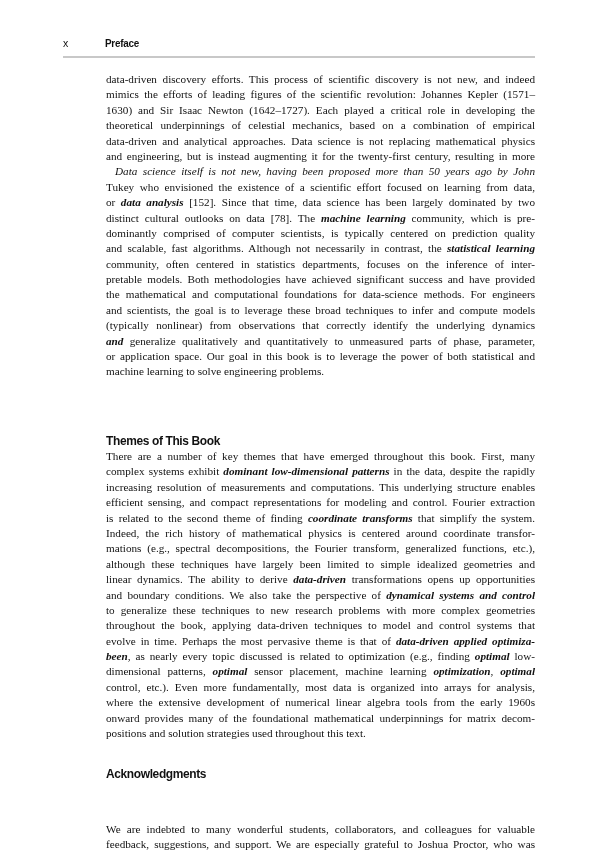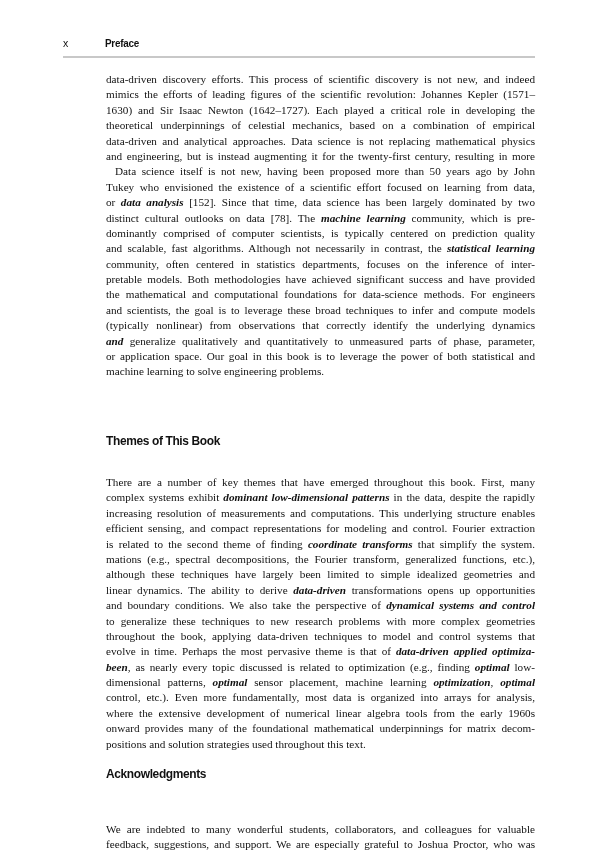--- a/index.html
+++ b/index.html
@@ -5,21 +5,21 @@
   html, body { margin: 0; padding: 0; background: #ffffff; }
   body { width: 600px; height: 858px; position: relative; overflow: hidden; }
   .running-head { position: absolute; top: 37px; left: 63px; width: 472px; height: 16px;
     font-family: "Liberation Sans", sans-serif; font-weight: bold; font-size: 11px; color: #111; }
   .page-num { position: absolute; left: 0; top: 0; font-weight: normal; font-family: "Liberation Sans", sans-serif; font-size: 10.5px; }
   .head-title { position: absolute; left: 42px; top: 0; letter-spacing: -0.3px; transform: scaleX(0.9); transform-origin: left; }
   .head-rule { position: absolute; top: 56px; left: 63px; width: 472px; height: 2px; background: #c8c8c8; }
   .block { position: absolute; left: 106px; width: 429px; font-family: "Liberation Serif", serif; font-size: 11.2px; color: #111; }
   .line { height: 15.4px; line-height: 15.4px; white-space: nowrap; text-align: justify; text-align-last: justify; overflow: visible; }
   .line.last { text-align-last: left; }
-  .line.indent { padding-left: 9px; }
+  .line.indent { padding-left: 9px; font-style: italic; }
   .line i { font-style: italic; font-weight: bold; }
   .section-heading { position: absolute; left: 106px; font-family: "Liberation Sans", sans-serif; font-weight: bold; font-size: 13px; color: #111; letter-spacing: -0.4px; transform: scaleX(0.92); transform-origin: left; }
 </style>
 </head>
 <body>
 
 <div class="running-head">
   <span class="page-num">x</span>
   <span class="head-title">Preface</span>
 </div>
@@ -42,26 +42,27 @@
     <div class="line"><span>pretable models. Both methodologies have achieved significant success and have provided</span></div>
     <div class="line"><span>the mathematical and computational foundations for data-science methods. For engineers</span></div>
     <div class="line"><span>and scientists, the goal is to leverage these broad techniques to infer and compute models</span></div>
     <div class="line"><span>(typically nonlinear) from observations that correctly identify the underlying dynamics</span></div>
     <div class="line"><i>and</i><span> generalize qualitatively and quantitatively to unmeasured parts of phase, parameter,</span></div>
     <div class="line"><span>or application space. Our goal in this book is to leverage the power of both statistical and</span></div>
     <div class="line last"><span>machine learning to solve engineering problems.</span></div>
   </div>
 
 <div class="section-heading" style="top:433px;">Themes of This Book</div>
-<div class="block" id="themes-block" style="top:475px;">
+<div class="block" id="themes-block" style="top:449px;">
     <div class="line"><span>There are a number of key themes that have emerged throughout this book. First, many</span></div>
     <div class="line"><span>complex systems exhibit </span><i>dominant low-dimensional patterns</i><span> in the data, despite the rapidly</span></div>
     <div class="line"><span>increasing resolution of measurements and computations. This underlying structure enables</span></div>
     <div class="line"><span>efficient sensing, and compact representations for modeling and control. Fourier extraction</span></div>
     <div class="line"><span>is related to the second theme of finding </span><i>coordinate transforms</i><span> that simplify the system.</span></div>
+    <div class="line"><span>Indeed, the rich history of mathematical physics is centered around coordinate transfor-</span></div>
     <div class="line"><span>mations (e.g., spectral decompositions, the Fourier transform, generalized functions, etc.),</span></div>
     <div class="line"><span>although these techniques have largely been limited to simple idealized geometries and</span></div>
     <div class="line"><span>linear dynamics. The ability to derive </span><i>data-driven</i><span> transformations opens up opportunities</span></div>
     <div class="line"><span>and boundary conditions. We also take the perspective of </span><i>dynamical systems and control</i></div>
     <div class="line"><span>to generalize these techniques to new research problems with more complex geometries</span></div>
     <div class="line"><span>throughout the book, applying data-driven techniques to model and control systems that</span></div>
     <div class="line"><span>evolve in time. Perhaps the most pervasive theme is that of </span><i>data-driven applied optimiza-</i></div>
     <div class="line"><i>been</i><span>, as nearly every topic discussed is related to optimization (e.g., finding </span><i>optimal</i><span> low-</span></div>
     <div class="line"><span>dimensional patterns, </span><i>optimal</i><span> sensor placement, machine learning </span><i>optimization</i><span>, </span><i>optimal</i></div>
     <div class="line"><span>control, etc.). Even more fundamentally, most data is organized into arrays for analysis,</span></div>

